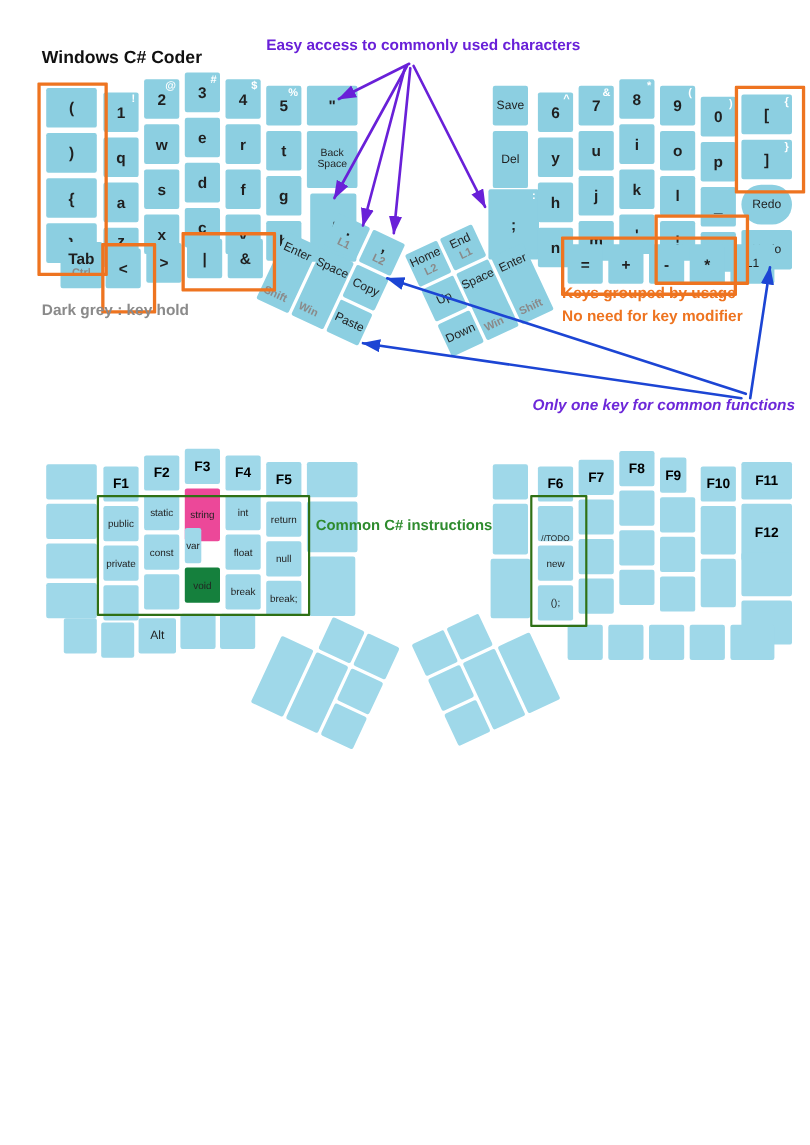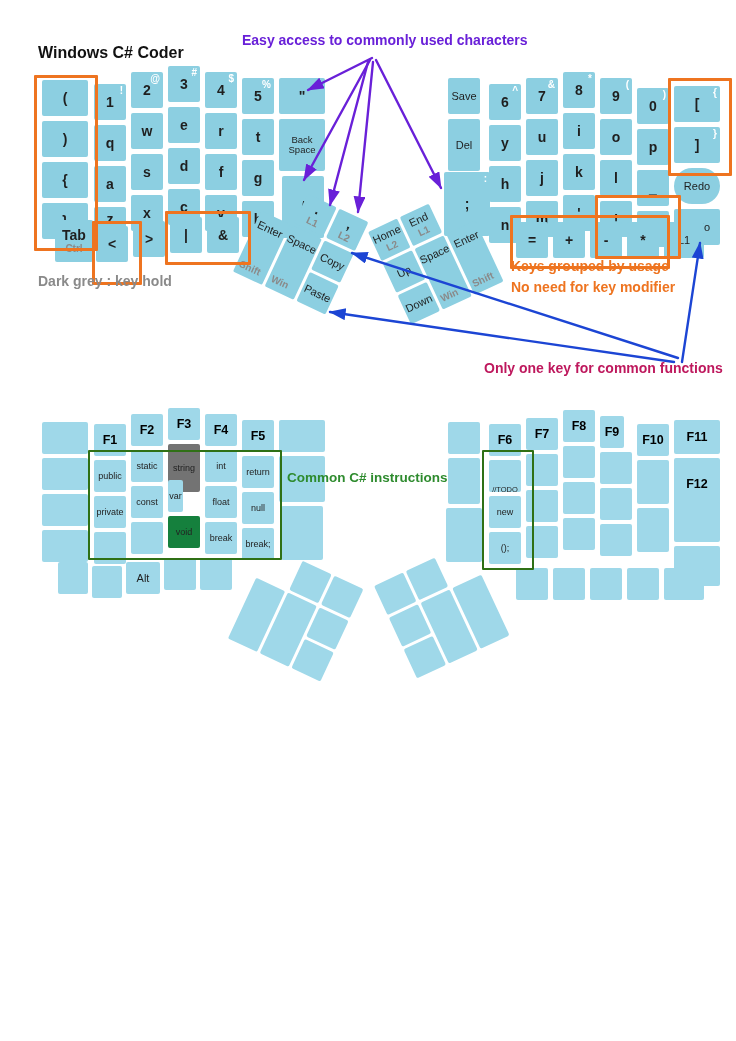--- a/index.html
+++ b/index.html
@@ -19,21 +19,21 @@
   .key.tinykw .klabel{font-size:7.5px;font-weight:400;margin-top:28px;}
   .key.tall{justify-content:flex-start;padding-top:8px;}
   .key.tall .sub{margin-top:auto;margin-bottom:5px;align-self:flex-start;margin-left:3px;}
   .hbox{position:absolute;border-style:solid;background:transparent;z-index:5;border-radius:1px;}
   #arrows{position:absolute;left:0;top:0;z-index:6;pointer-events:none;}
   .note{position:absolute;font-size:14px;font-weight:600;white-space:nowrap;z-index:7;}
   .note.title{color:#111;font-size:16px;font-weight:bold;}
   .note.purple{color:#6920d8;font-size:14px;}
   .note.grey{color:#8a8a8a;font-weight:bold;}
   .note.orange{color:#ee7420;}
-  .note.blue{color:#be185d;}
+  .note.blue{color:#6d28d9;font-style:italic;}
   .note.green{color:#2e8b2e;font-size:13.5px;}
 </style>
 </head>
 <body>
 
 <div id="board">
 
   <div class="note title" style="left:38px;top:44px">Windows C# Coder</div>
 
   <div class="note purple" style="left:242px;top:32px">Easy access to commonly used characters</div>
@@ -300,21 +300,21 @@
       <div class="key kw" style="left: 131px; top: 450px; width: 32px; height: 32px; background: rgb(159, 216, 233);">
         <span class="klabel">static</span>
       </div>
       <div class="key kw" style="left: 131px; top: 486px; width: 32px; height: 32px; background: rgb(159, 216, 233);">
         <span class="klabel">const</span>
       </div>
       <div class="key blank" style="left: 131px; top: 522px; width: 32px; height: 32px; background: rgb(159, 216, 233);"></div>
       <div class="key fkey" style="left: 168px; top: 408px; width: 32px; height: 32px; background: rgb(159, 216, 233);">
         <span class="klabel">F3</span>
       </div>
-      <div class="key kw" style="left: 168px; top: 444px; width: 32px; height: 48px; background: #737373;">
+      <div class="key kw" style="left: 168px; top: 444px; width: 32px; height: 48px; background: #ec4899;">
         <span class="klabel">string</span>
       </div>
       <div class="key kw" style="left: 168px; top: 480px; width: 15px; height: 32px; background: rgb(159, 216, 233);">
         <span class="klabel">var</span>
       </div>
       <div class="key kw" style="left: 168px; top: 516px; width: 32px; height: 32px; background: #15803d;">
         <span class="klabel">void</span>
       </div>
       <div class="key fkey" style="left: 205px; top: 414px; width: 32px; height: 32px; background: rgb(159, 216, 233);">
         <span class="klabel">F4</span>

